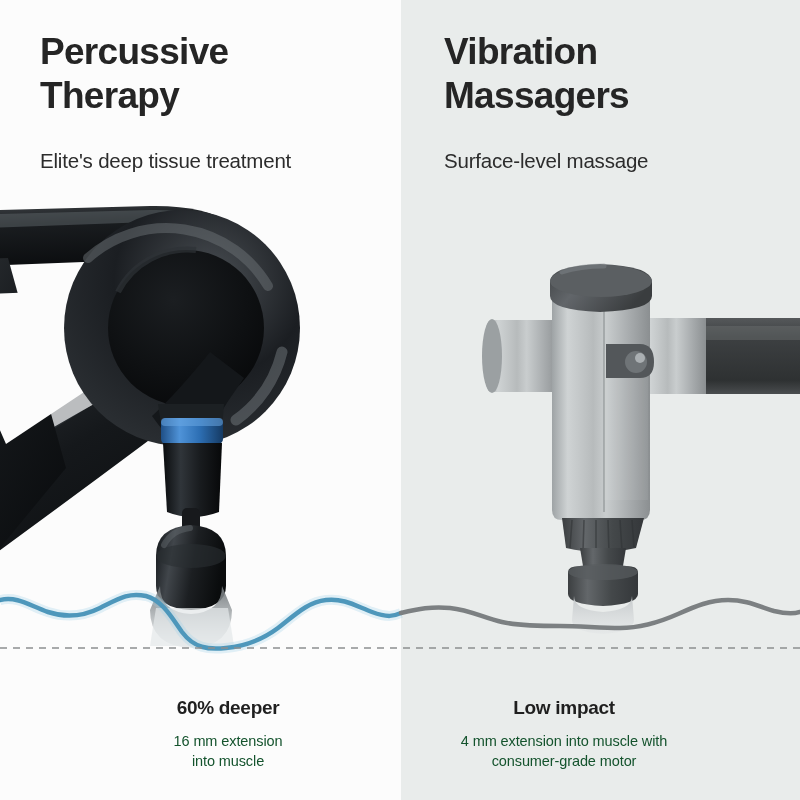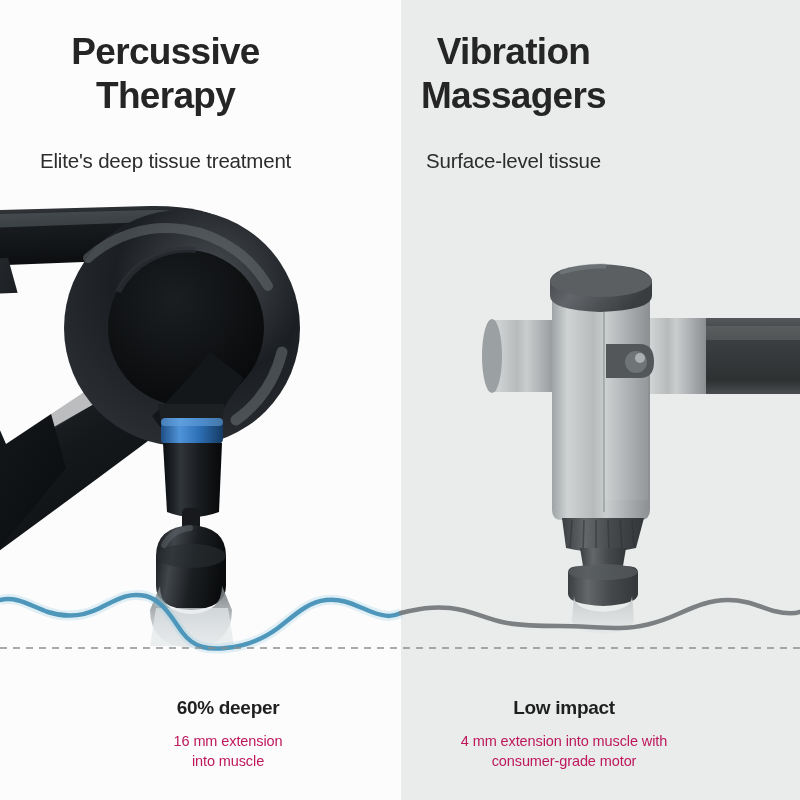--- a/index.html
+++ b/index.html
@@ -9,38 +9,38 @@
     background:#ffffff;
   }
   .stage{position:relative;width:800px;height:800px;overflow:hidden;}
 
   
   .panel{position:absolute;top:0;height:800px;}
   .panel-left{left:0;width:401px;background:#fcfcfc;}
   .panel-right{left:401px;width:399px;background:#e9eceb;}
 
   
-  .head{position:absolute;z-index:40;text-align:center;}
+  .head{position:absolute;z-index:40;}
   .head-left{left:40px;top:30px;}
-  .head-right{left:421px;top:30px;}
+  .head-right{left:444px;top:30px;}
   .title{
     font-size:37px;line-height:44px;font-weight:700;color:#252525;
     letter-spacing:-0.7px;margin:0;white-space:pre-line;
   }
   .subtitle{
     font-size:20.5px;line-height:26px;color:#2c2c2c;margin:30px 0 0 0;
     letter-spacing:-0.2px;font-weight:400;
   }
 
   
   .caption{position:absolute;z-index:40;text-align:center;}
   .cap-left{left:0;width:456px;top:697px;}
   .cap-right{left:401px;width:326px;top:697px;}
   .cap-title{font-size:19px;font-weight:700;color:#1f1f1f;letter-spacing:-0.3px;margin:0;}
-  .cap-sub{font-size:14.5px;line-height:20px;color:#be185d;margin:12px 0 0 0;white-space:pre-line;letter-spacing:-0.1px;}
+  .cap-sub{font-size:14.5px;line-height:20px;color:#14532d;margin:12px 0 0 0;white-space:pre-line;letter-spacing:-0.1px;}
 
   
   .art{position:absolute;left:0;top:0;width:800px;height:800px;z-index:10;}
 </style>
 </head>
 <body>
 
 <div class="stage">
 
   <div class="panel panel-left"></div>
@@ -245,21 +245,21 @@
 
   <div class="head head-left">
     <h1 class="title">Percussive
 Therapy</h1>
     <p class="subtitle">Elite's deep tissue treatment</p>
   </div>
 
   <div class="head head-right">
     <h1 class="title">Vibration
 Massagers</h1>
-    <p class="subtitle">Surface-level tissue</p>
+    <p class="subtitle">Surface-level massage</p>
   </div>
 
   <div class="caption cap-left">
     <p class="cap-title">60% deeper</p>
     <p class="cap-sub">16 mm extension
 into muscle</p>
   </div>
 
   <div class="caption cap-right">
     <p class="cap-title">Low impact</p>

